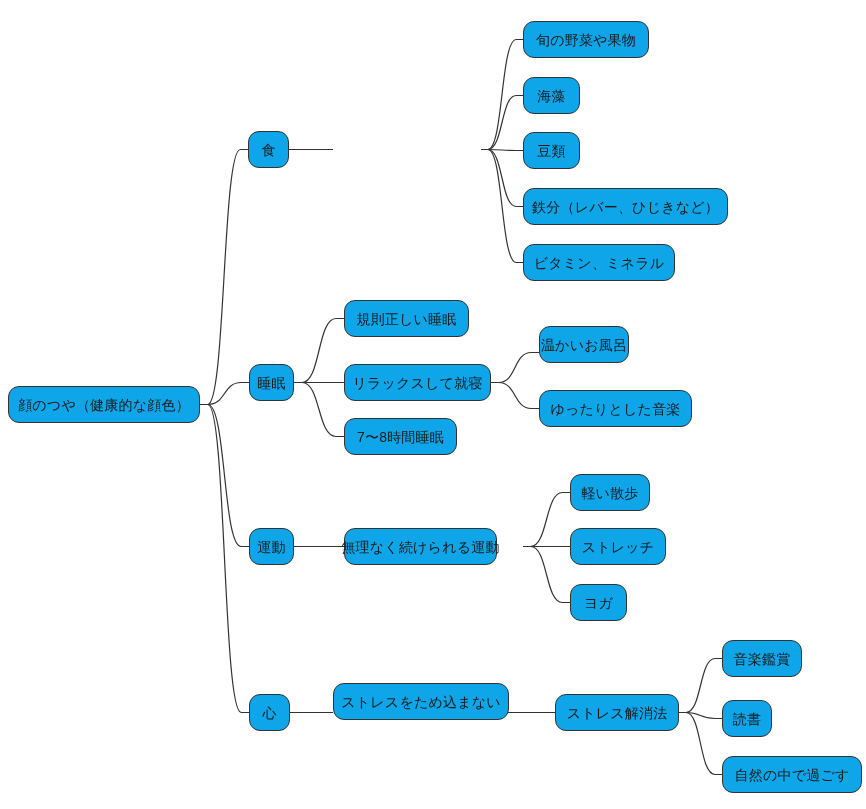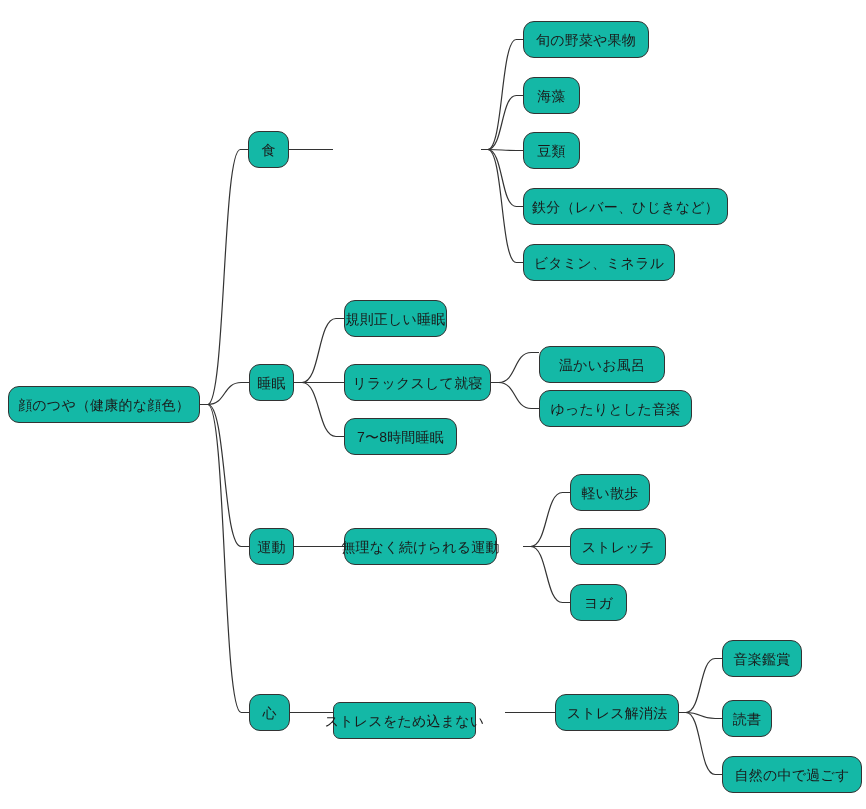--- a/index.html
+++ b/index.html
@@ -25,21 +25,21 @@
     width: 866px;
     height: 809px;
     pointer-events: none;
   }
   .node {
     position: absolute;
     box-sizing: border-box;
     display: flex;
     align-items: center;
     justify-content: center;
-    background: #14b8a6;
+    background: #0ea5e9;
     border: 1.4px solid #333333;
     border-radius: 11px;
     color: #1a1a1a;
     font-size: 14px;
     line-height: 1;
     white-space: nowrap;
     padding: 0 9px;
     letter-spacing: 0.2px;
   }
   .node-label {
@@ -98,30 +98,30 @@
   <div class="node" style="left: 523px; top: 188px; width: 205px; height: 37px; justify-content: center;">
     <span class="node-label">鉄分（レバー、ひじきなど）</span>
   </div>
   <div class="node" style="left: 523px; top: 244px; width: 152px; height: 37px;">
     <span class="node-label">ビタミン、ミネラル</span>
   </div>
 
   <div class="node" style="left: 249px; top: 364px; width: 45px; height: 37px;">
     <span class="node-label">睡眠</span>
   </div>
-  <div class="node" style="left: 344px; top: 300px; width: 103px; height: 37px; border-radius: 11px;">
+  <div class="node" style="left: 344px; top: 300px; width: 125px; height: 37px; border-radius: 11px;">
     <span class="node-label">規則正しい睡眠</span>
   </div>
   <div class="node" style="left: 344px; top: 364px; width: 147px; height: 37px;">
     <span class="node-label">リラックスして就寝</span>
   </div>
   <div class="node" style="left: 344px; top: 418px; width: 113px; height: 37px;">
     <span class="node-label">7〜8時間睡眠</span>
   </div>
-  <div class="node" style="left: 539px; top: 346px; width: 126px; height: 37px;">
+  <div class="node" style="left: 539px; top: 326px; width: 90px; height: 37px;">
     <span class="node-label">温かいお風呂</span>
   </div>
   <div class="node" style="left: 539px; top: 390px; width: 153px; height: 37px;">
     <span class="node-label">ゆったりとした音楽</span>
   </div>
 
   <div class="node" style="left: 249px; top: 528px; width: 45px; height: 37px;">
     <span class="node-label">運動</span>
   </div>
   <div class="node" style="left: 344px; top: 528px; width: 153px; height: 37px;">
@@ -133,21 +133,21 @@
   <div class="node" style="left: 570px; top: 474px; width: 80px; height: 37px;">
     <span class="node-label">軽い散歩</span>
   </div>
   <div class="node" style="left: 570px; top: 584px; width: 57px; height: 37px;">
     <span class="node-label">ヨガ</span>
   </div>
 
   <div class="node" style="left: 249px; top: 694px; width: 41px; height: 37px;">
     <span class="node-label">心</span>
   </div>
-  <div class="node" style="left: 333px; top: 702px; width: 143px; height: 37px; border-radius: 7px;">
+  <div class="node" style="left: 333px; top: 683px; width: 176px; height: 37px;">
     <span class="node-label">ストレスをため込まない</span>
   </div>
   <div class="node" style="left: 555px; top: 694px; width: 124px; height: 37px;">
     <span class="node-label">ストレス解消法</span>
   </div>
   <div class="node" style="left: 722px; top: 640px; width: 80px; height: 37px;">
     <span class="node-label">音楽鑑賞</span>
   </div>
   <div class="node" style="left: 722px; top: 700px; width: 50px; height: 37px;">
     <span class="node-label">読書</span>

